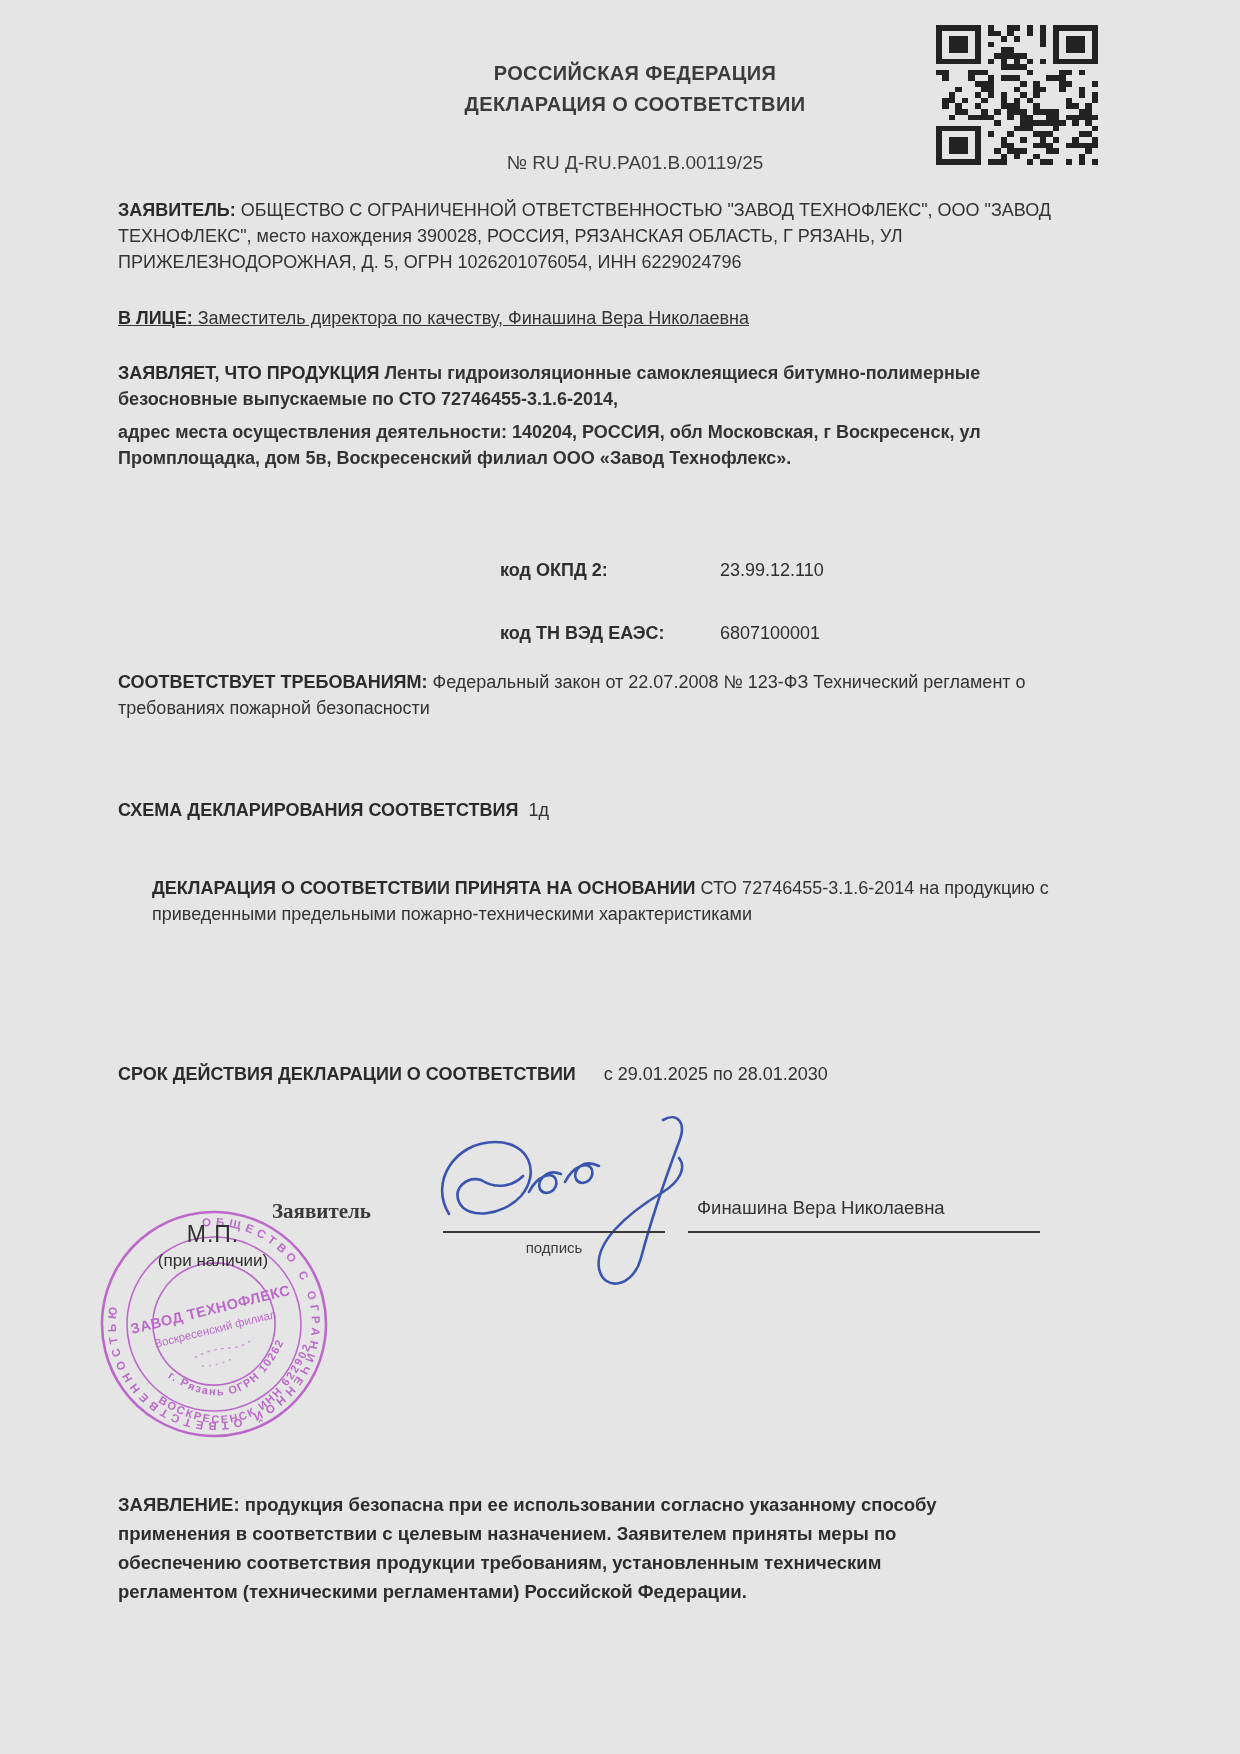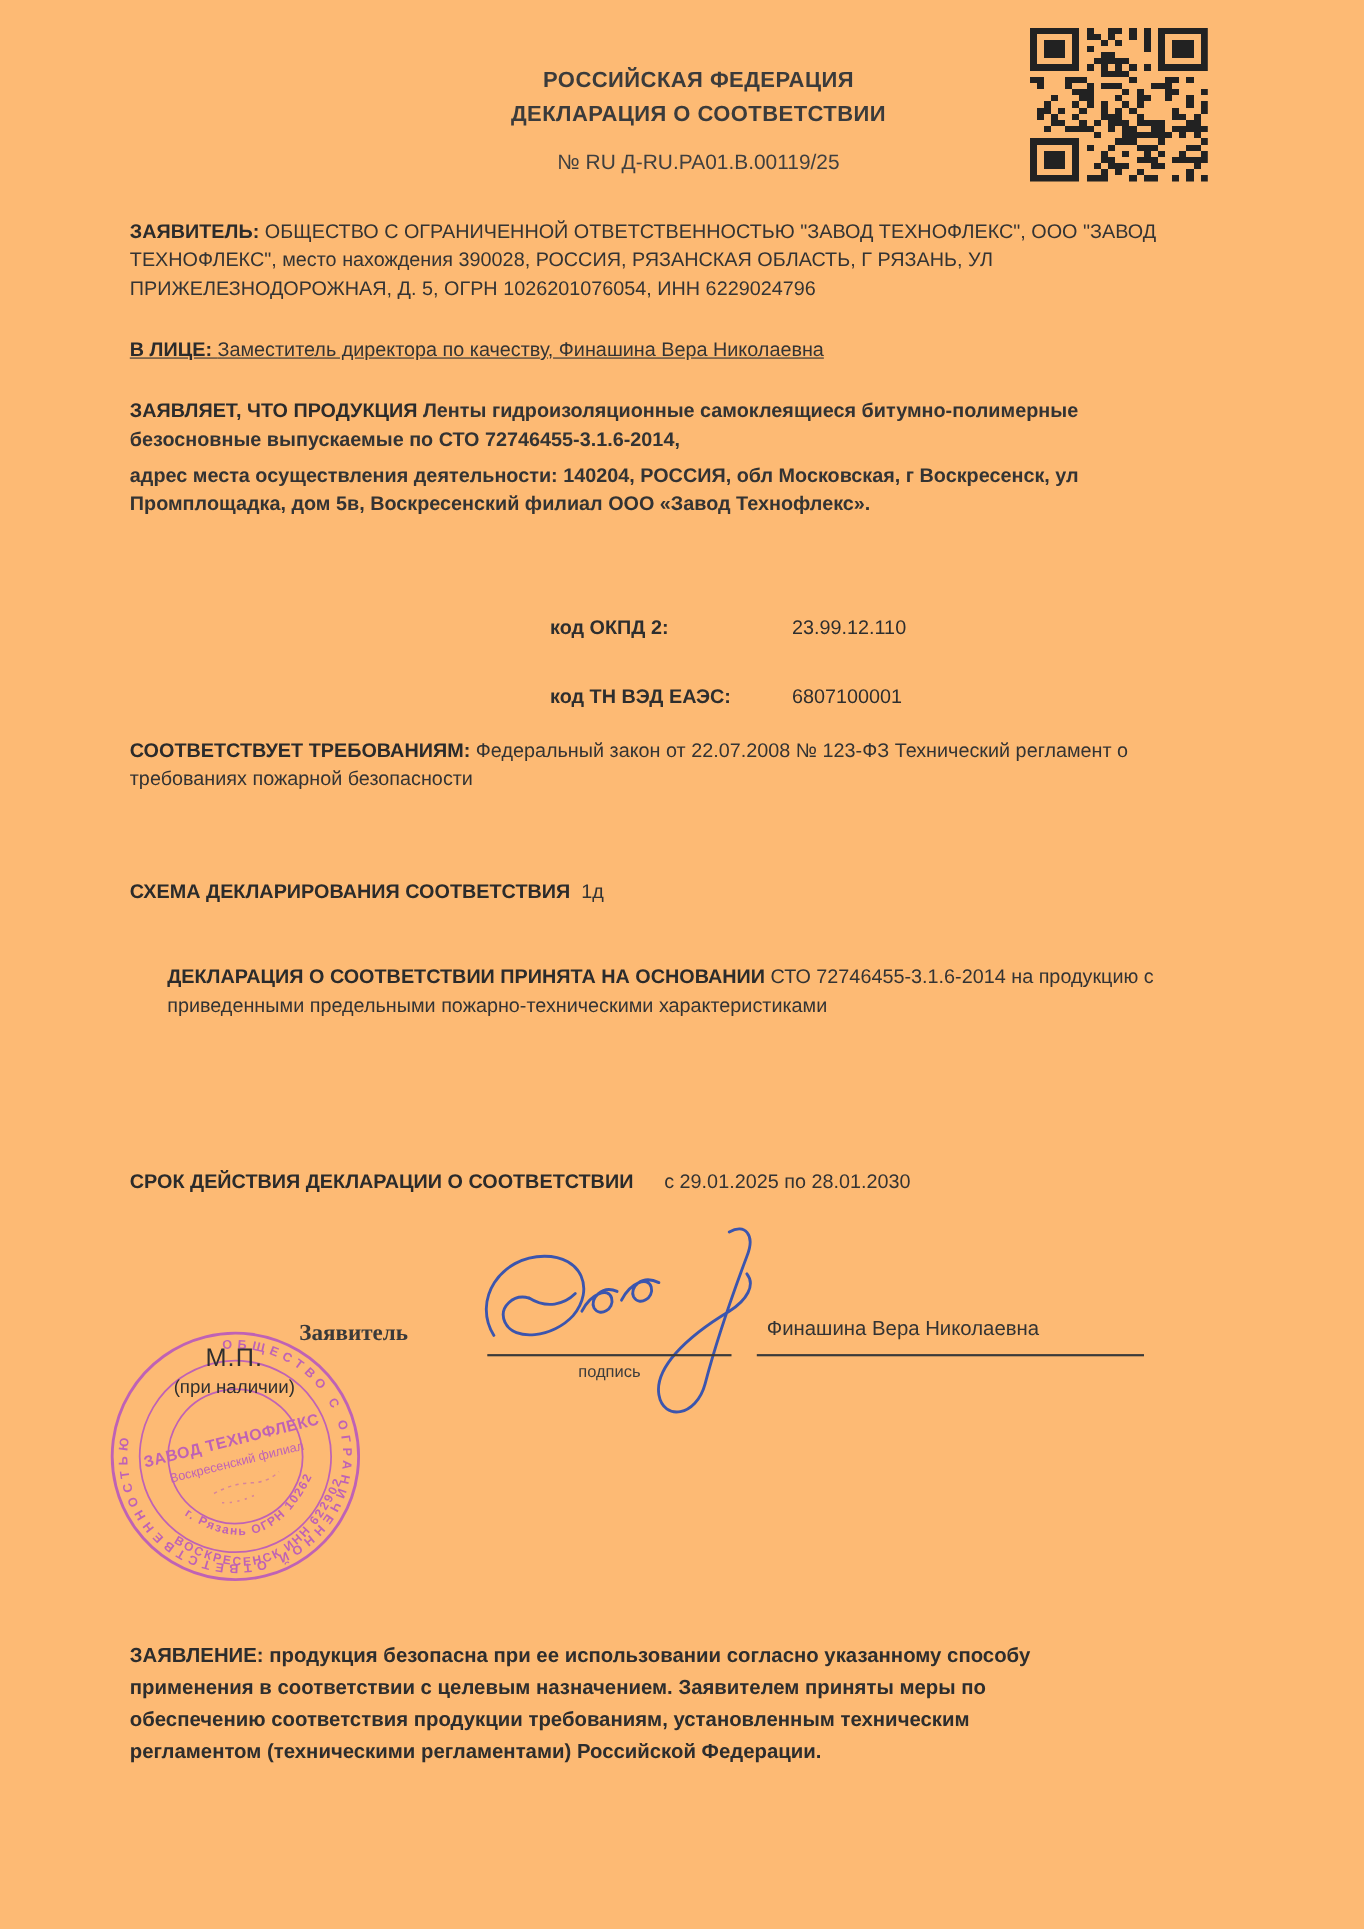--- a/index.html
+++ b/index.html
@@ -2,27 +2,27 @@
 <html><head>
 <meta charset="utf-8">
 <style>
   * { margin:0; padding:0; box-sizing:border-box; }
   html,body { background:#ffffff; }
   body {
     width:1240px; height:1754px; position:relative;
     font-family:"Liberation Sans", sans-serif;
     color:#2e2e2e;
   }
-  .page { position:absolute; inset:0; background:#fdba74; overflow:hidden; }
+  .page { position:absolute; inset:0; background:#e5e5e5; overflow:hidden; }
 
   
   .header { position:absolute; left:150px; width:970px; top:62px; text-align:center; }
   .h-country { font-size:20px; font-weight:bold; color:#3b3b3b; letter-spacing:.4px; }
   .h-title   { font-size:20px; font-weight:bold; color:#3b3b3b; margin-top:8px; letter-spacing:.4px; }
-  .h-number  { font-size:19px; color:#3f3f3f; margin-top:22px; }
+  .h-number  { font-size:19px; color:#3f3f3f; margin-top:36px; }
 
   
   .qr { position:absolute; left:936px; top:25px; width:162px; height:140px; }
   .qr svg { width:100%; height:100%; }
 
   
   .para {
     position:absolute; left:118px; width:940px;
     font-size:18px; line-height:26px; color:#333;
   }

